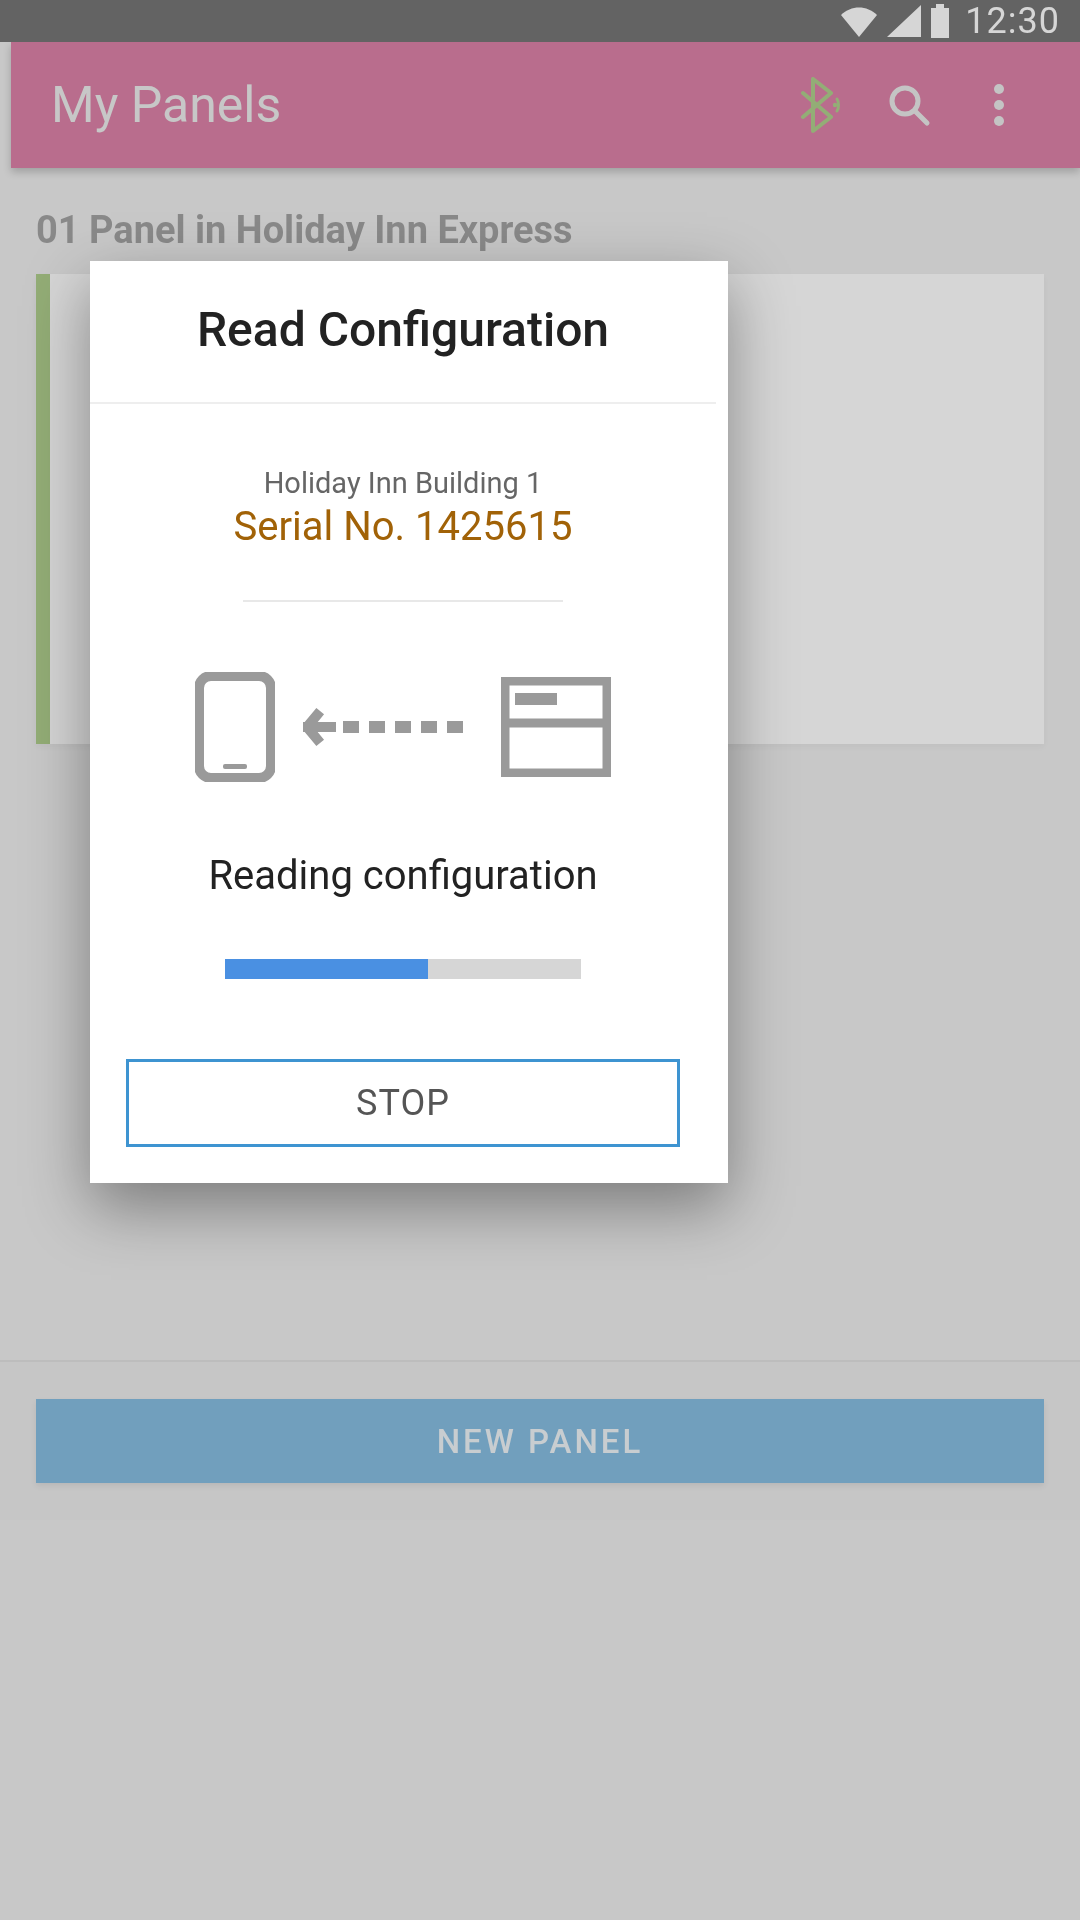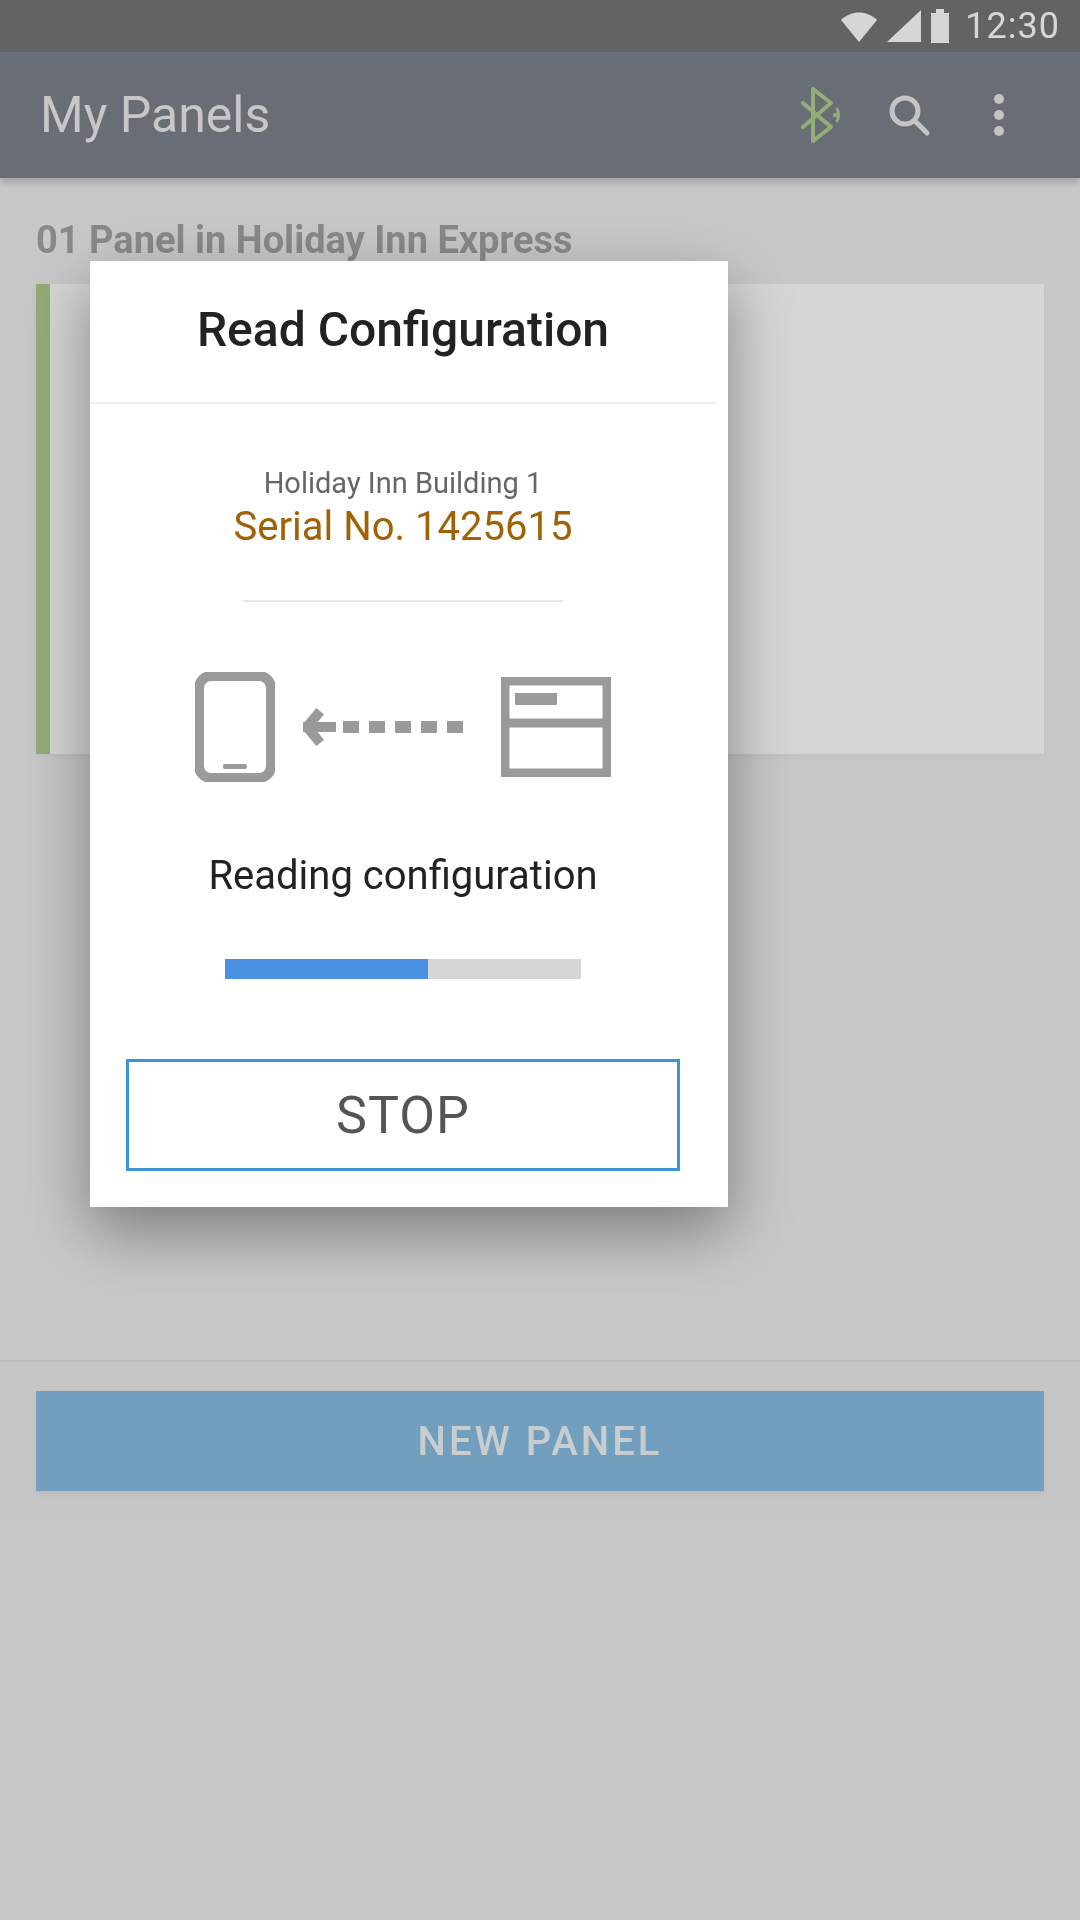--- a/index.html
+++ b/index.html
@@ -1,41 +1,42 @@
 <!DOCTYPE html>
 <html><head>
 <meta charset="utf-8">
 <style>
   * { box-sizing: border-box; margin: 0; padding: 0; }
   html, body { width: 1080px; height: 1920px; overflow: hidden; font-family: -apple-system, BlinkMacSystemFont, "Segoe UI", Roboto, Helvetica, Arial, sans-serif; }
   body { background: #e0e0e0; position: relative; }
 
   
   .status-bar {
-    height: 52px;
+    height: 42px;
     background: #000;
     display: flex;
     align-items: center;
     justify-content: flex-end;
     padding: 0 20px;
     gap: 14px;
   }
   .status-bar span.time { color: #fff; font-size: 36px; font-weight: 400; letter-spacing: 1px; }
   .status-icons { display: flex; align-items: center; gap: 8px; }
 
   
   .app-bar {
     height: 126px;
-    background: #0f172a;
+    background: #be185d;
     display: flex;
     align-items: center;
     padding: 0 36px 0 40px;
     box-shadow: 0 4px 8px rgba(0,0,0,0.4);
     position: relative;
     z-index: 5;
+    margin-left: 11px;
   }
   .app-title { color: #ddd; font-size: 50px; font-weight: 400; flex: 1; }
   .app-bar .icon-btn { width: 90px; height: 90px; display: flex; align-items: center; justify-content: center; }
 
   
   .content { padding: 40px 36px 0 36px; position: relative; }
   .section-label { color: #555; font-size: 38px; font-weight: 700; margin-bottom: 22px; }
   .card {
     background: #fff;
     height: 470px;
@@ -50,24 +51,24 @@
     left: 0; right: 0; bottom: 400px;
     height: 160px;
     border-top: 2px solid #c8c8c8;
     background: #dcdcdc;
     display: flex;
     align-items: center;
     padding: 0 36px;
   }
   .new-panel-btn {
     flex: 1;
-    height: 100px;
+    height: 84px;
     background: #2086C7;
     color: #dfeaf2;
-    font-size: 40px;
+    font-size: 33px;
     font-weight: 500;
     letter-spacing: 3px;
     display: flex;
     align-items: center;
     justify-content: center;
     box-shadow: 0 3px 6px rgba(0,0,0,0.15);
   }
 
   
   .scrim {
@@ -153,26 +154,26 @@
   .dialog-body { padding: 60px 40px 0 40px; text-align: center; }
   .device-name { font-size: 29px; color: #666; font-weight: 400; line-height: 1.35; }
   .serial { font-size: 40px; color: #a16207; font-weight: 400; }
   .divider-thin { height: 2px; background: #e8e8e8; width: 320px; margin: 50px auto 0 auto; }
   .transfer-graphic { margin: 70px auto 0 auto; display: flex; align-items: center; justify-content: center; gap: 28px; }
   .status-text { margin-top: 70px; font-size: 40px; color: #222; font-weight: 400; }
   .progress { width: 356px; height: 20px; background: #d6d6d6; margin: 60px auto 0 auto; position: relative; }
   .progress-fill { position: absolute; left:0; top:0; bottom:0; background: #4A90E2; }
   .stop-btn {
     margin: 80px 36px 0 36px;
-    height: 112px;
+    height: 88px;
     border: 3px solid #3E94D1;
     display: flex;
     align-items: center;
     justify-content: center;
-    font-size: 52px;
+    font-size: 36px;
     color: #555;
     font-weight: 400;
     letter-spacing: 1px;
     background: #fff;
   }
 </style>
 </head>
 <body>
 
 <div class="status-bar">

